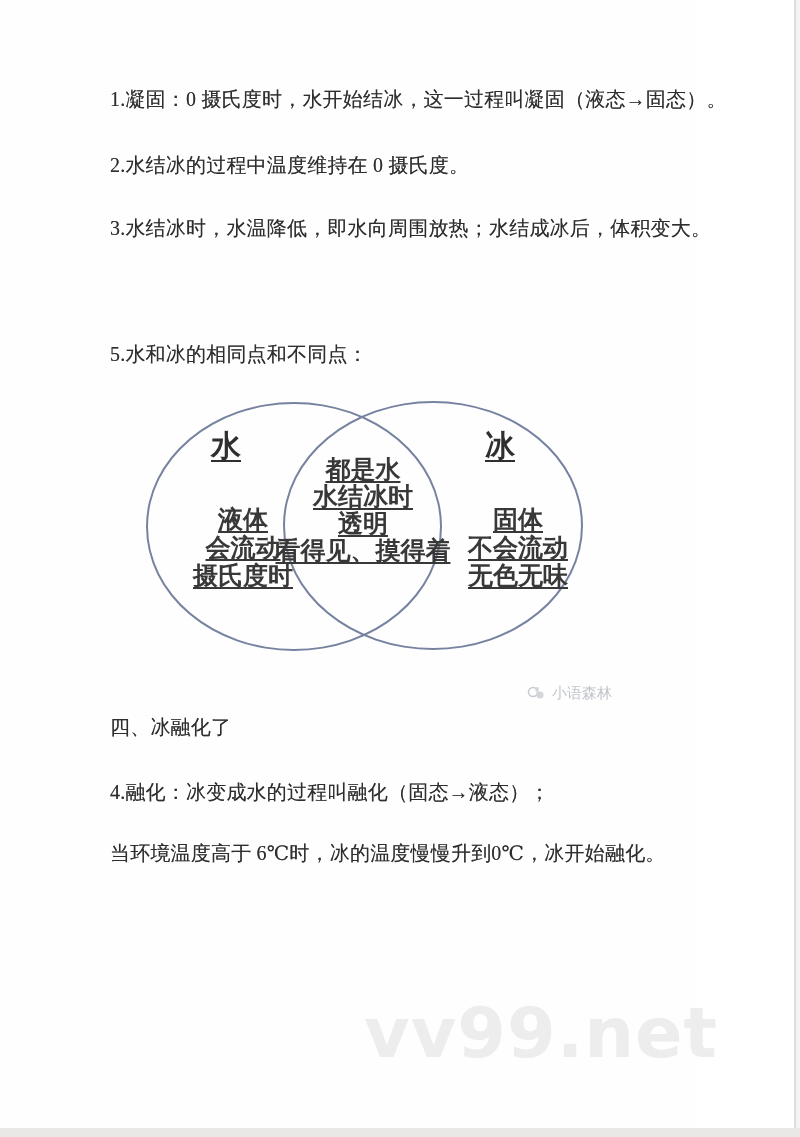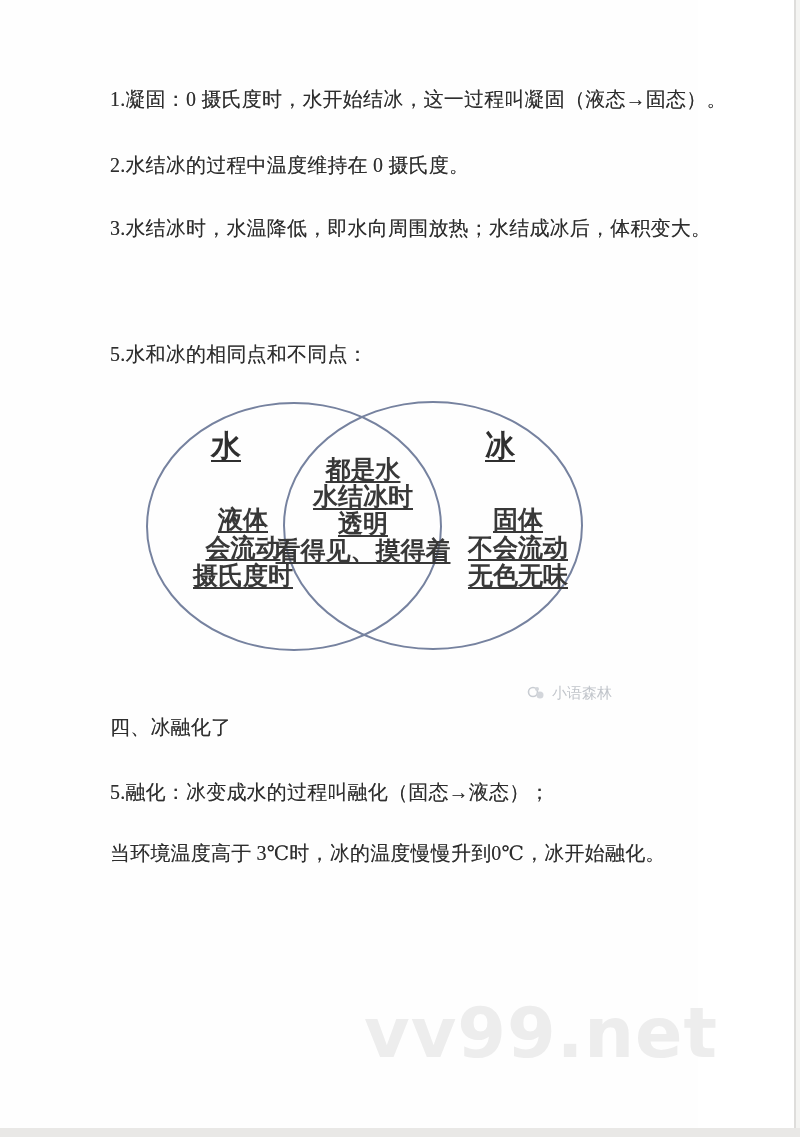--- a/index.html
+++ b/index.html
@@ -150,22 +150,22 @@
       <svg width="20" height="18" viewBox="0 0 20 18">
         <circle cx="6" cy="7" r="4.5" fill="none" stroke="#c8ccd2" stroke-width="1.6"></circle>
         <circle cx="13" cy="10" r="3.5" fill="#d3d6db"></circle>
         <circle cx="10" cy="4" r="2" fill="#d3d6db"></circle>
       </svg>
       <span>小语森林</span>
     </div>
   </div>
 
   <div class="note-line" style="top:714px">四、冰融化了</div>
-  <div class="note-line" style="top:779px">5.融化：冰变成水的过程叫融化（固态→液态）；</div>
-  <div class="note-line" style="top:840px">当环境温度高于 3℃时，冰的温度慢慢升到0℃，冰开始融化。</div>
+  <div class="note-line" style="top:779px">4.融化：冰变成水的过程叫融化（固态→液态）；</div>
+  <div class="note-line" style="top:840px">当环境温度高于 6℃时，冰的温度慢慢升到0℃，冰开始融化。</div>
 
   <div class="site-mark">vv99.net</div>
 
   <div class="right-strip"></div>
   <div class="right-hairline"></div>
   <div class="bottom-bar"></div>
 
 </div>
 
 </body></html>

